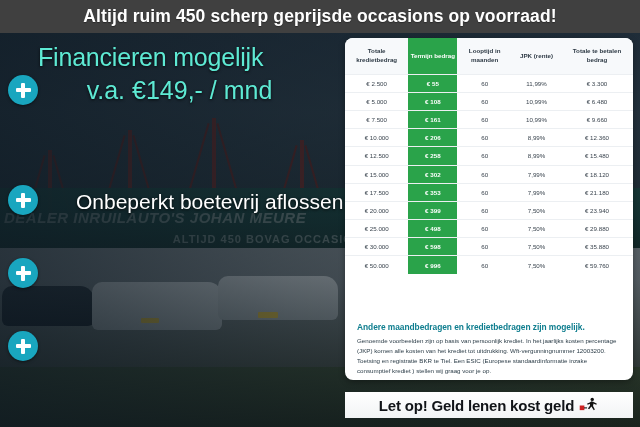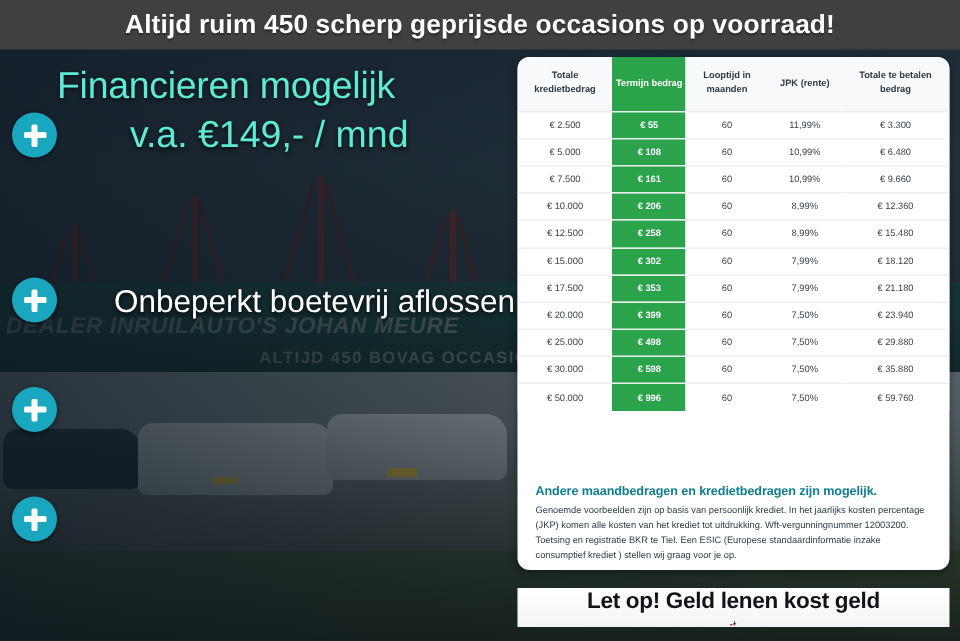--- a/index.html
+++ b/index.html
@@ -181,21 +181,21 @@
   }
   .legal-body {
     color:#2b3c47; font-size:6.2px; line-height:1.62;
     text-align:left;
   }
 
   .warnbar {
     position:absolute; left:345px; top:392px;
     width:288px; height:26px;
     background:linear-gradient(to bottom,#ffffff,#f2f4f5);
-    display:flex; align-items:center; justify-content:center; gap:5px;flex-direction:column;
+    display:flex; align-items:center; justify-content:center; gap:5px;
   }
   .warn-text {
     color:#111418; font-size:15px; font-weight:bold;
     letter-spacing:-.2px; white-space:nowrap;
   }
   .runner { width:20px; height:17px; display:block; }
 </style>
 </head>
 <body>
 

